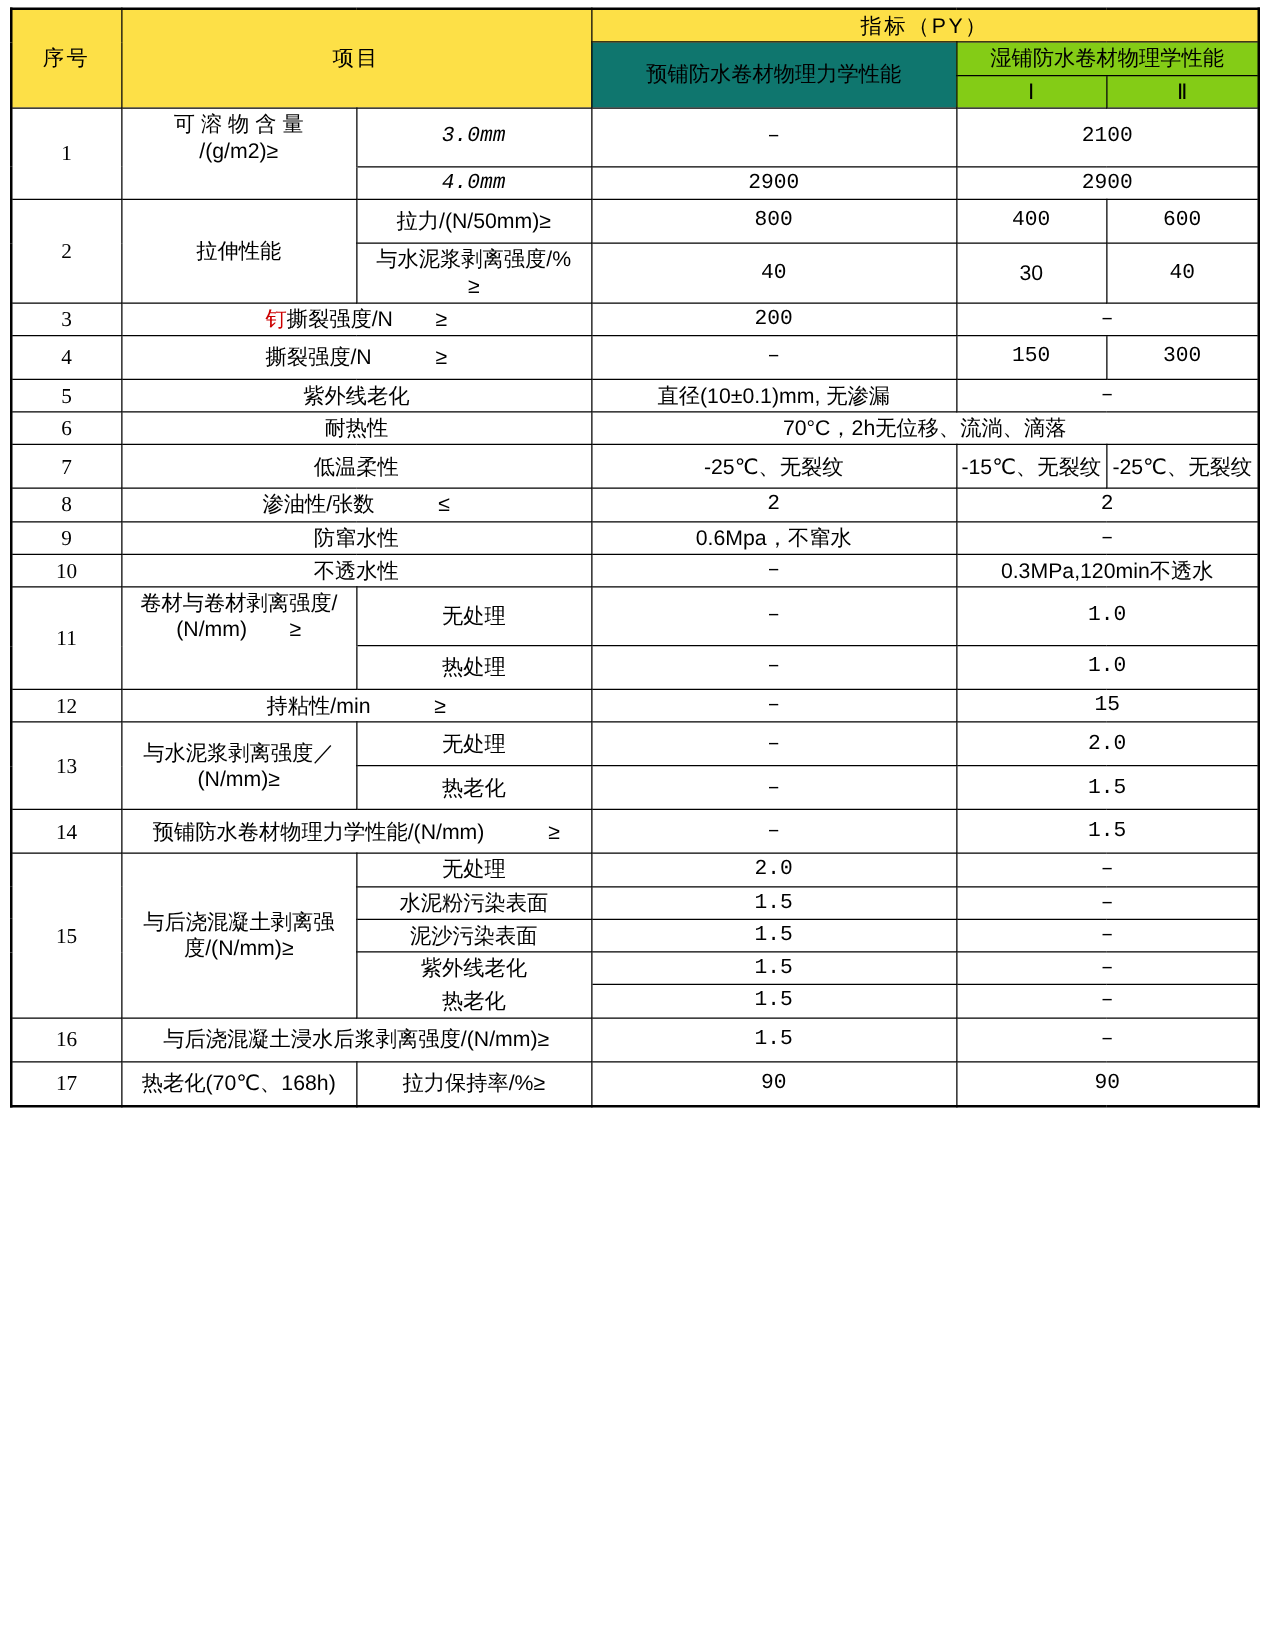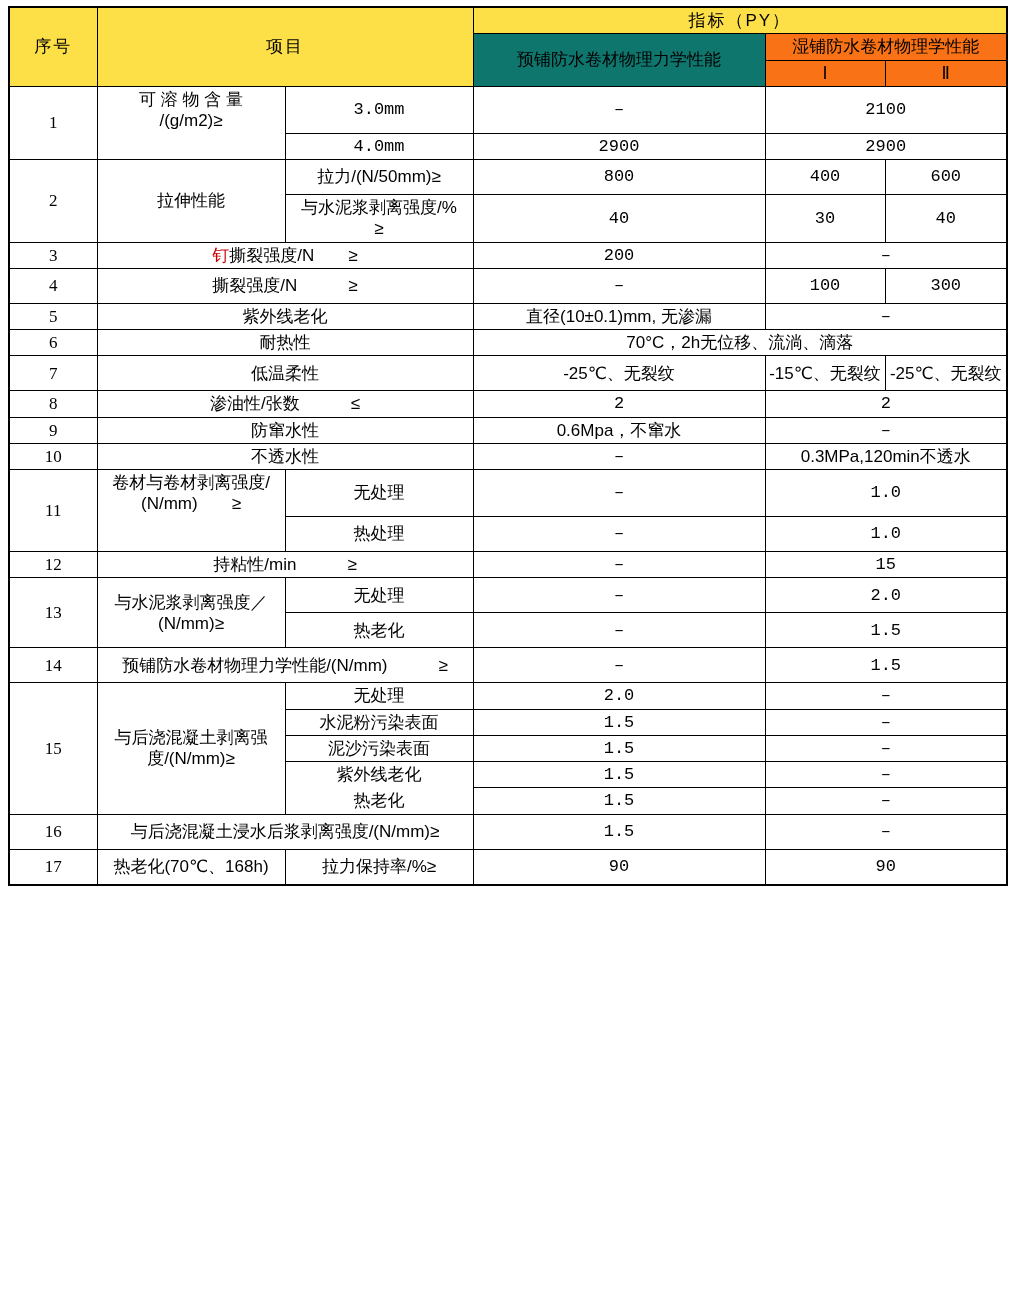--- a/index.html
+++ b/index.html
@@ -32,44 +32,45 @@
     font-size: 17px;
     padding: 2px 3px;
     line-height: 1.25;
   }
   .hdr {
     background: #fde047;
     font-size: 20px;
     letter-spacing: 2px;
   }
   .hdr-small {
-    background: #f97316;
+    background: #84cc16;
     font-size: 15px;
     letter-spacing: 0px;
     margin-left: 40px;
   }
   .hdr-mid {
     background: #0f766e;
     font-size: 16px;
     letter-spacing: 0px;
   }
   .idx {
     font-size: 16px;
     font-family: "Liberation Serif", serif;
   }
   .mono {
     font-family: "Liberation Mono", monospace;
     font-size: 15px;
+    font-style: italic;
   }
   .val {
     font-family: "Liberation Mono", monospace;
     font-size: 16px;
   }
   .val-sm {
-    font-family: Liberation Mono, monospace;
+    font-family: Liberation Sans, sans-serif;
     font-size: 13px;
   }
   .lbl {
     font-size: 17px;
   }
   .lbl-sm {
     font-size: 15px;
     margin-top: 40px;
   }
   .red {
@@ -147,21 +148,21 @@
     <td class="idx">3</td>
     <td class="lbl" colspan="2"><span class="red">钉</span><span>撕裂强度/N　　≥</span></td>
     <td class="val">200</td>
     <td class="val" colspan="2">–</td>
   </tr>
 
   <tr class="pad-row">
     <td class="idx">4</td>
     <td class="lbl" colspan="2">撕裂强度/N　　　≥</td>
     <td class="val">–</td>
-    <td class="val">100</td>
+    <td class="val">150</td>
     <td class="val">300</td>
   </tr>
 
   <tr>
     <td class="idx">5</td>
     <td class="lbl" colspan="2">紫外线老化</td>
     <td class="lbl-sm">直径(10±0.1)mm, 无渗漏</td>
     <td class="val" colspan="2">–</td>
   </tr>
 

